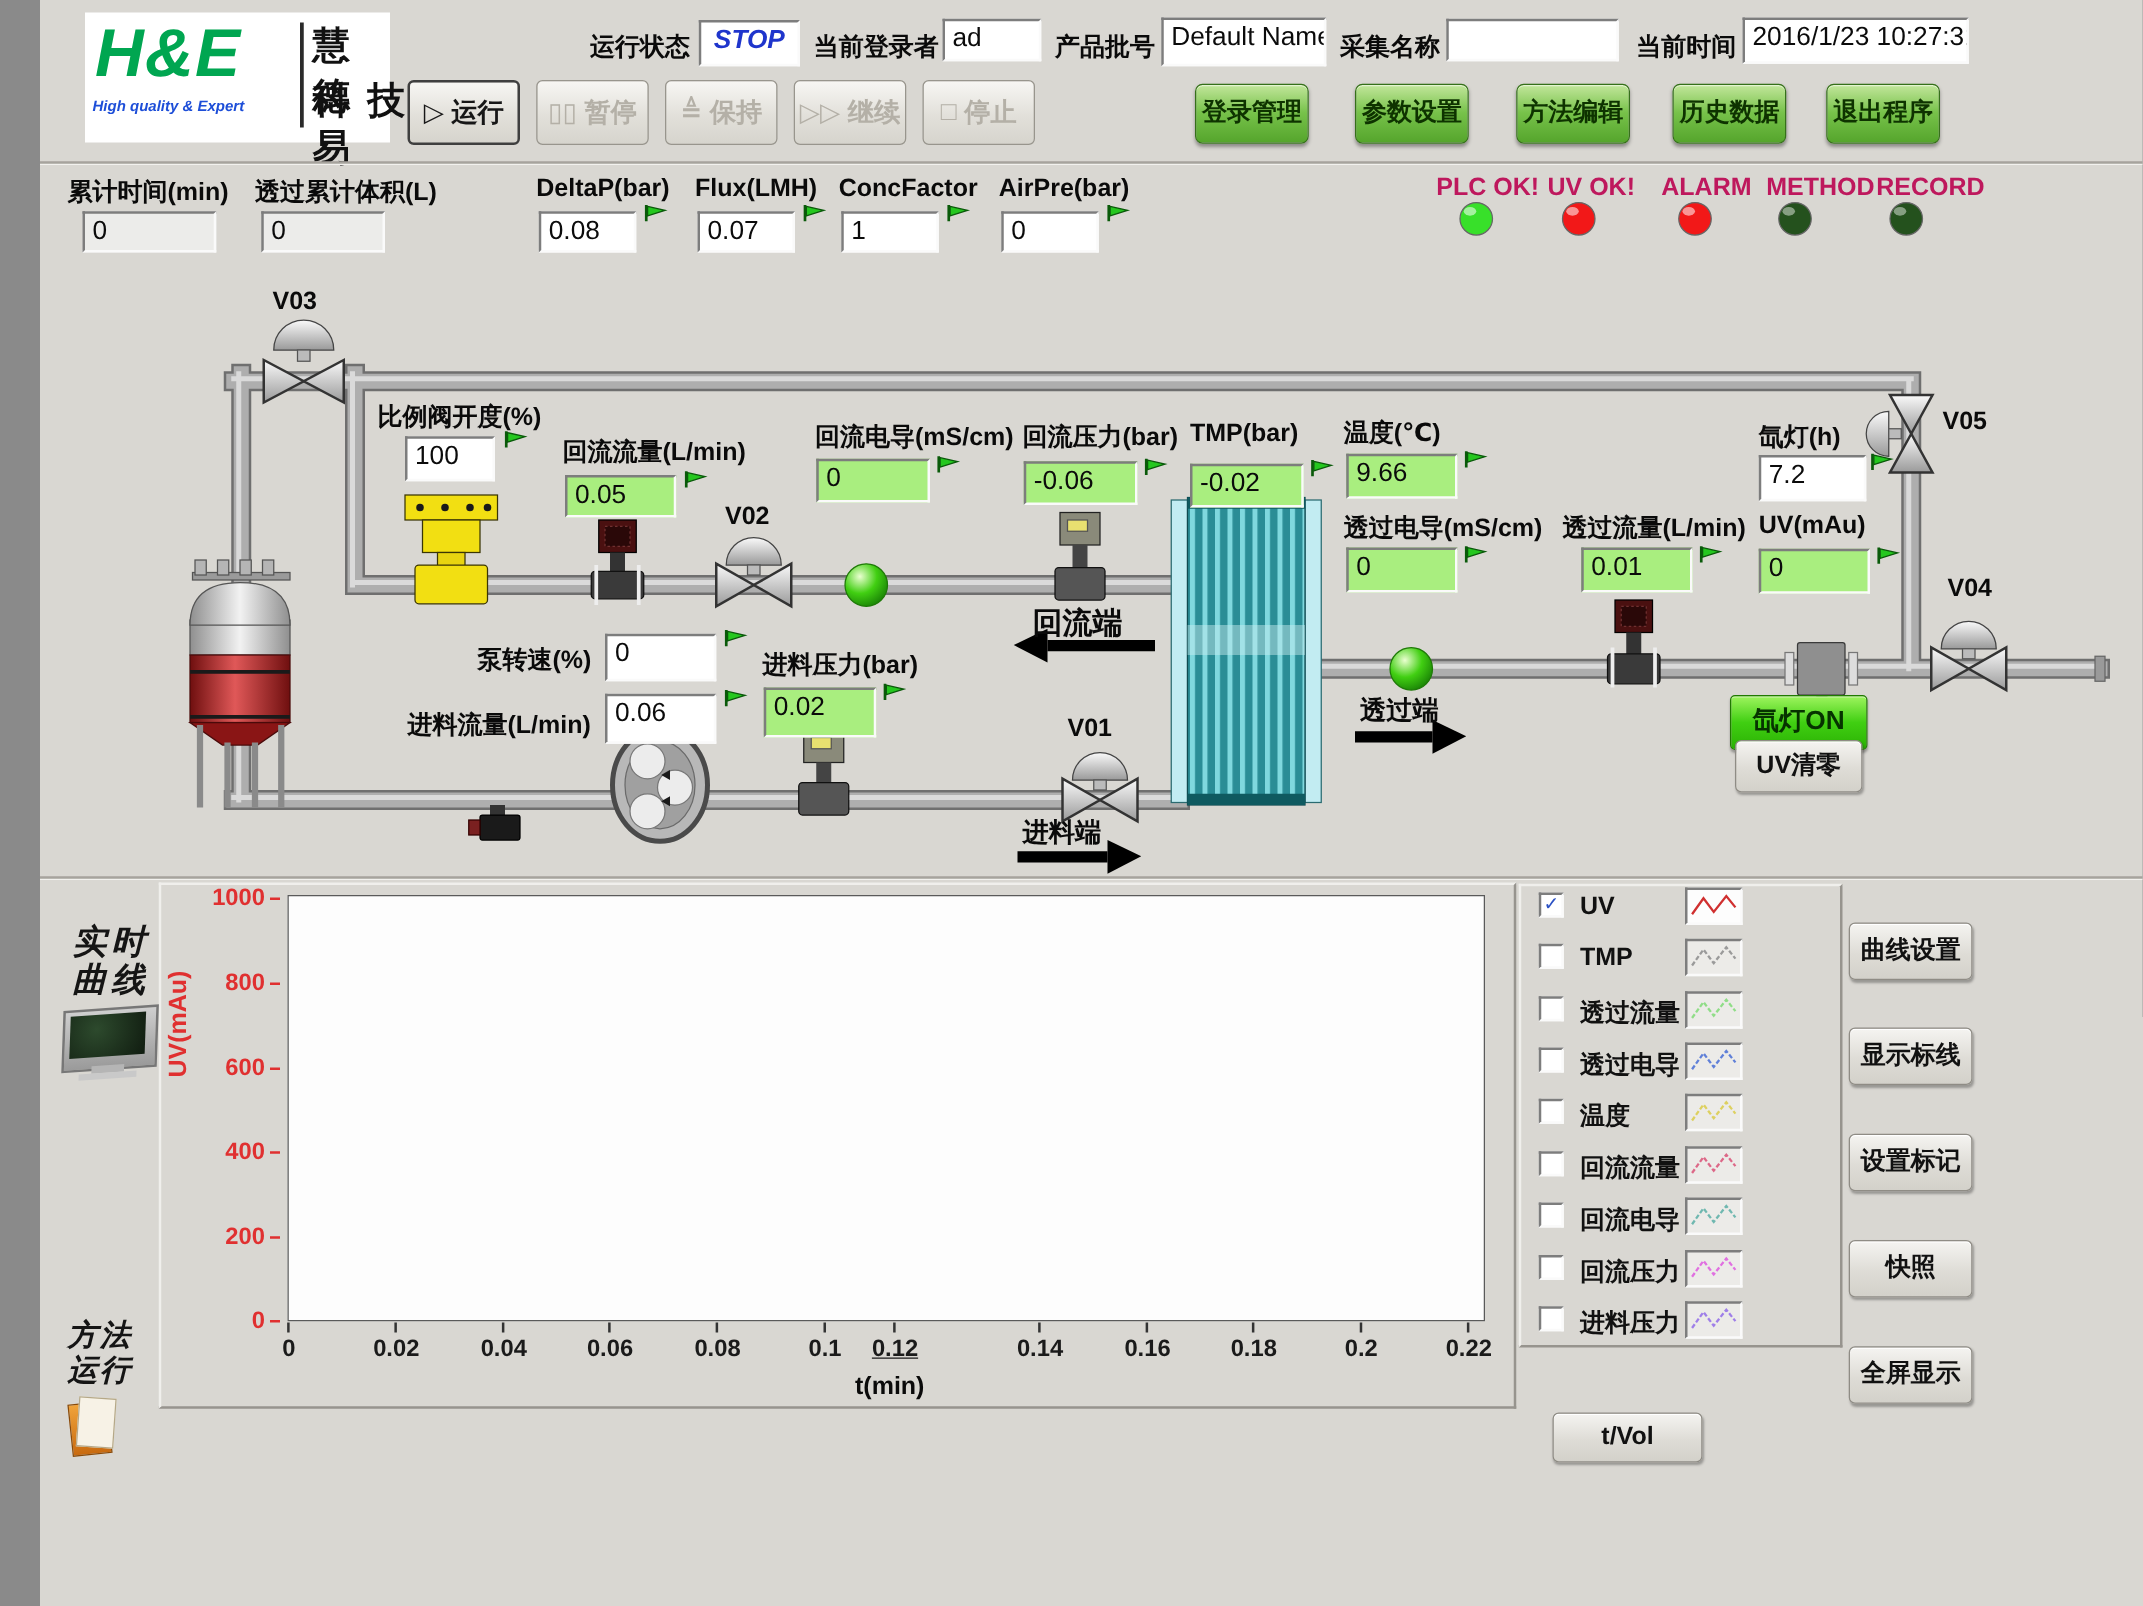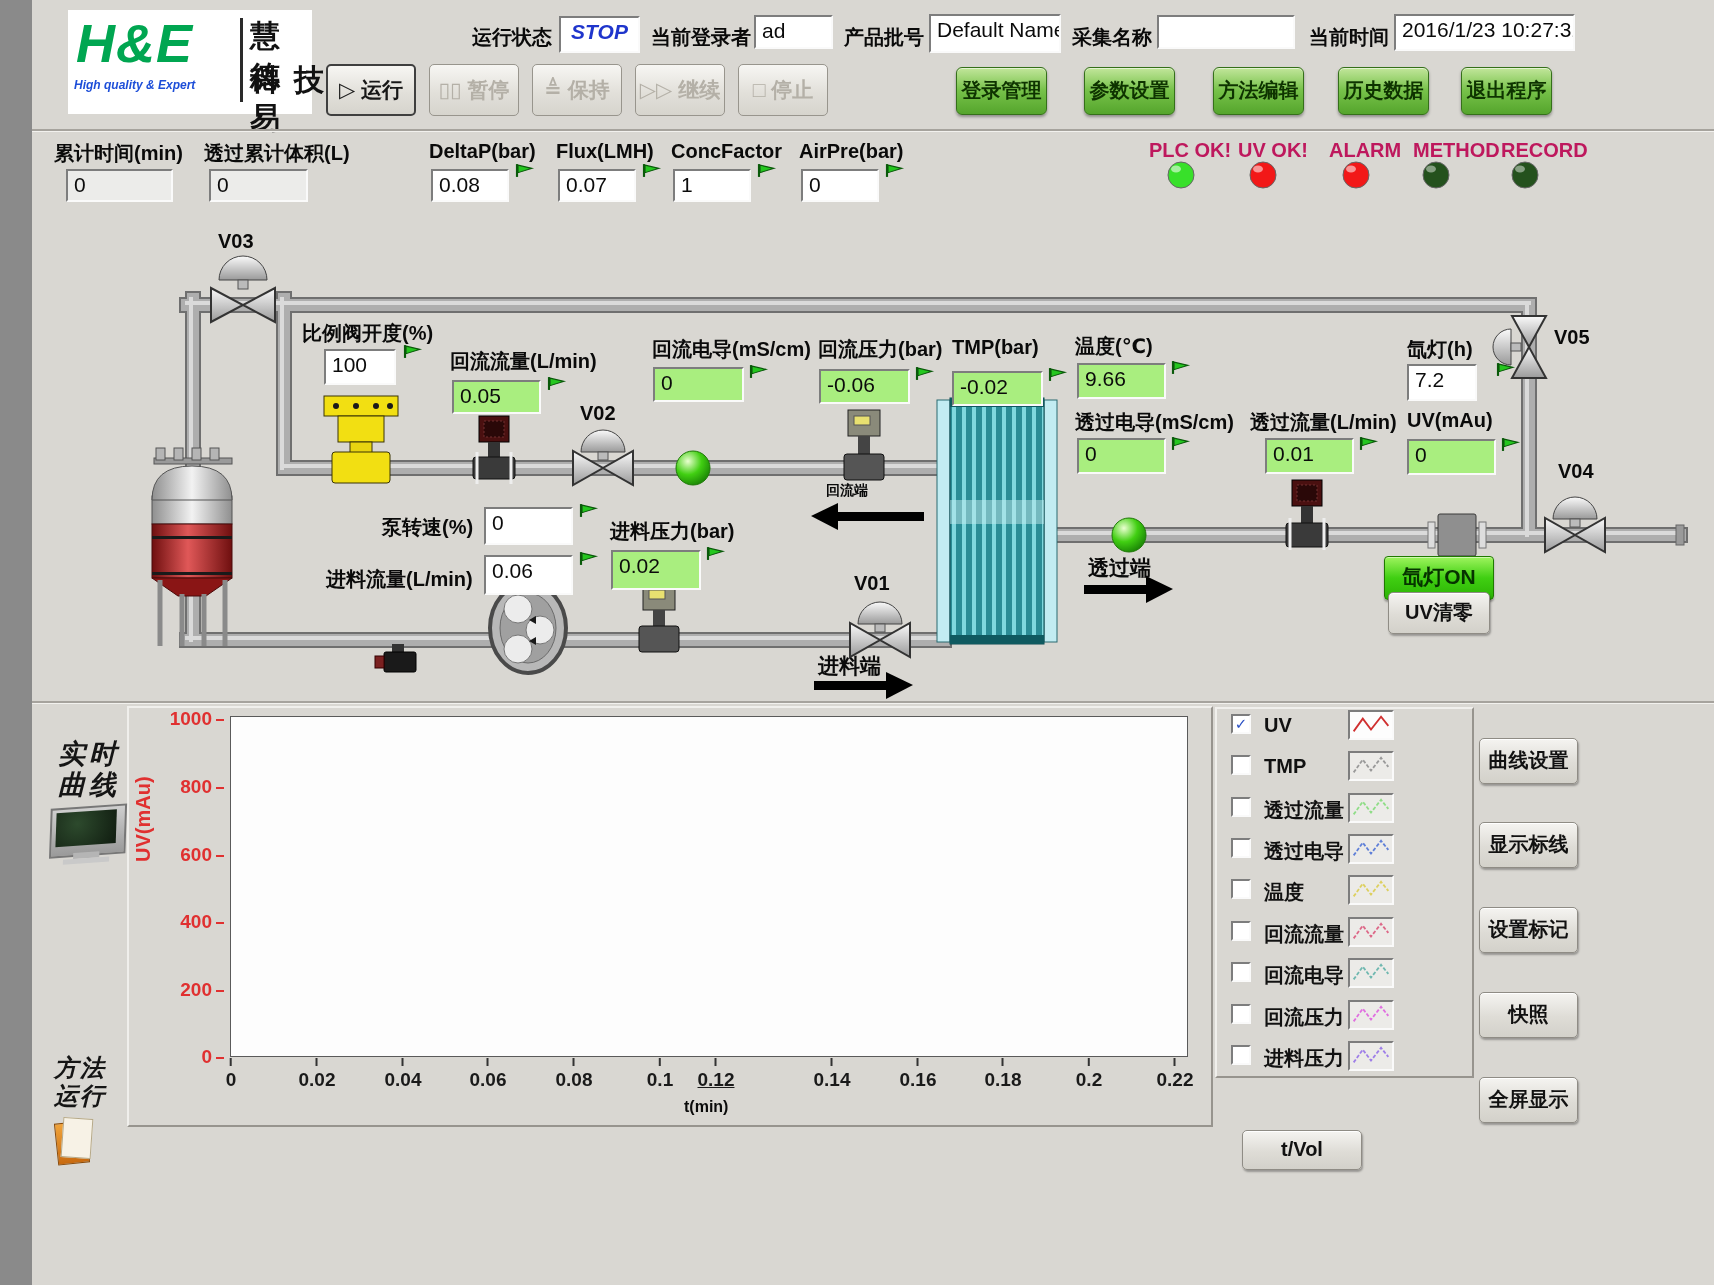--- a/index.html
+++ b/index.html
@@ -390,21 +390,21 @@
     </svg>
 
   <div class="lbl" style="left:1043px;top:333px;">温度(℃)</div>
   <div class="fld green" style="left:1045px;top:363px;width:89px;height:36px;">9.66</div>
   <svg class="flagsvg" style="left:1138px;top:360px;" viewBox="0 0 18 14">
       <line x1="2" y1="1" x2="2" y2="13"></line>
       <polygon points="3,2 16,5 3,9"></polygon>
     </svg>
 
   <div class="lbl" style="left:1375px;top:336px;">氙灯(h)</div>
-  <div class="fld" style="left:1375px;top:364px;width:70px;height:37px;">7.2</div>
+  <div class="fld" style="left:1375px;top:364px;width:86px;height:37px;">7.2</div>
   <svg class="flagsvg" style="left:1463px;top:362px;" viewBox="0 0 18 14">
       <line x1="2" y1="1" x2="2" y2="13"></line>
       <polygon points="3,2 16,5 3,9"></polygon>
     </svg>
   <div class="lbl" style="left:1522px;top:326px;font-weight:700;">V05</div>
 
   <div class="lbl" style="left:1043px;top:409px;">透过电导(mS/cm)</div>
   <div class="fld green" style="left:1045px;top:438px;width:89px;height:36px;">0</div>
   <svg class="flagsvg" style="left:1138px;top:436px;" viewBox="0 0 18 14">
       <line x1="2" y1="1" x2="2" y2="13"></line>
@@ -443,21 +443,21 @@
 
   <div class="lbl" style="left:578px;top:518px;">进料压力(bar)</div>
   <div class="fld green" style="left:579px;top:550px;width:90px;height:40px;">0.02</div>
   <svg class="flagsvg" style="left:673px;top:546px;" viewBox="0 0 18 14">
       <line x1="2" y1="1" x2="2" y2="13"></line>
       <polygon points="3,2 16,5 3,9"></polygon>
     </svg>
 
   <div class="lbl" style="left:822px;top:572px;font-weight:700;">V01</div>
 
-  <div class="lbl" style="left:794px;top:482px;font-size:14px;font-weight:700;">回流端</div>
+  <div class="lbl" style="left:794px;top:482px;font-size:24px;font-weight:700;">回流端</div>
   <div class="lbl" style="left:786px;top:652px;font-size:21px;font-weight:700;">进料端</div>
   <div class="lbl" style="left:1056px;top:554px;font-size:21px;font-weight:700;">透过端</div>
 
   <div class="xbtn" style="left:1352px;top:556px;width:108px;height:42px;line-height:40px;">氙灯ON</div>
   <div class="rbtn" style="left:1356px;top:592px;width:100px;height:40px;line-height:38px;">UV清零</div>
 
   <div class="groove" style="top:701px;"></div>
 
   <div class="panel" style="left:95px;top:706px;width:1086px;height:421px;"></div>
   <div class="abs" style="left:198px;top:716px;width:958px;height:341px;background:#fdfdfd;border:1px solid #5a5a5a;box-sizing:border-box;"></div>
@@ -478,21 +478,21 @@
     <span class="xtick" style="left:257px;">0.06</span>
     <span class="xtick" style="left:343px;">0.08</span>
     <span class="xtick" style="left:429px;">0.1</span>
     <span class="xtick" style="left:485px;text-decoration:underline;">0.12</span>
     <span class="xtick" style="left:601px;">0.14</span>
     <span class="xtick" style="left:687px;">0.16</span>
     <span class="xtick" style="left:772px;">0.18</span>
     <span class="xtick" style="left:858px;">0.2</span>
     <span class="xtick" style="left:944px;">0.22</span>
   </div>
-  <div class="lbl" style="left:652px;top:1098px;font-size:16px;font-weight:700;">t(min)</div>
+  <div class="lbl" style="left:652px;top:1098px;font-size:20px;font-weight:700;">t(min)</div>
 
   <div class="panel" style="left:1183px;top:707px;width:259px;height:371px;"></div>
 
   <div class="legrow-cb" style="left:1199px;top:714px;"><span>✓</span></div>
   <div class="leglabel" style="left:1232px;top:714px;">UV</div>
   <svg class="legsample selected" style="left:1316px;top:710px;" viewBox="0 0 46 28">
       <polyline points="4,21 14,7 23,19 34,5 42,15" stroke="#d03030"></polyline>
     </svg>
 
   <div class="legrow-cb" style="left:1199px;top:755px;"></div>

